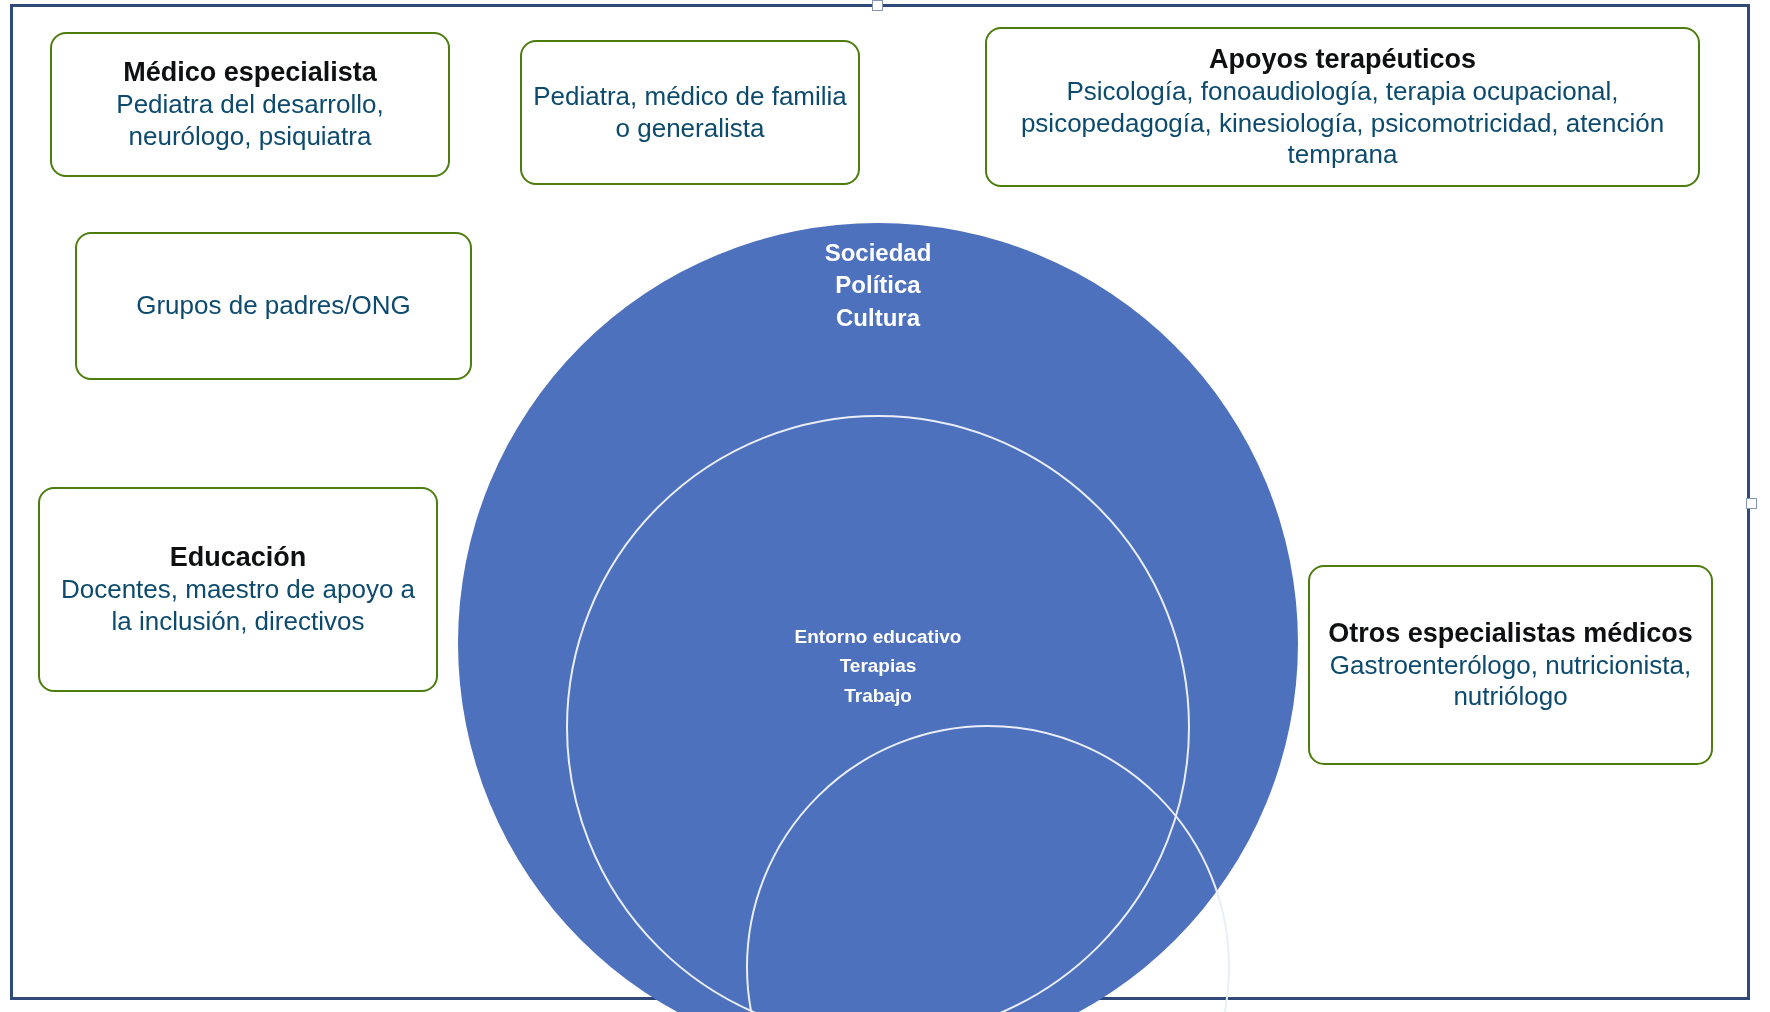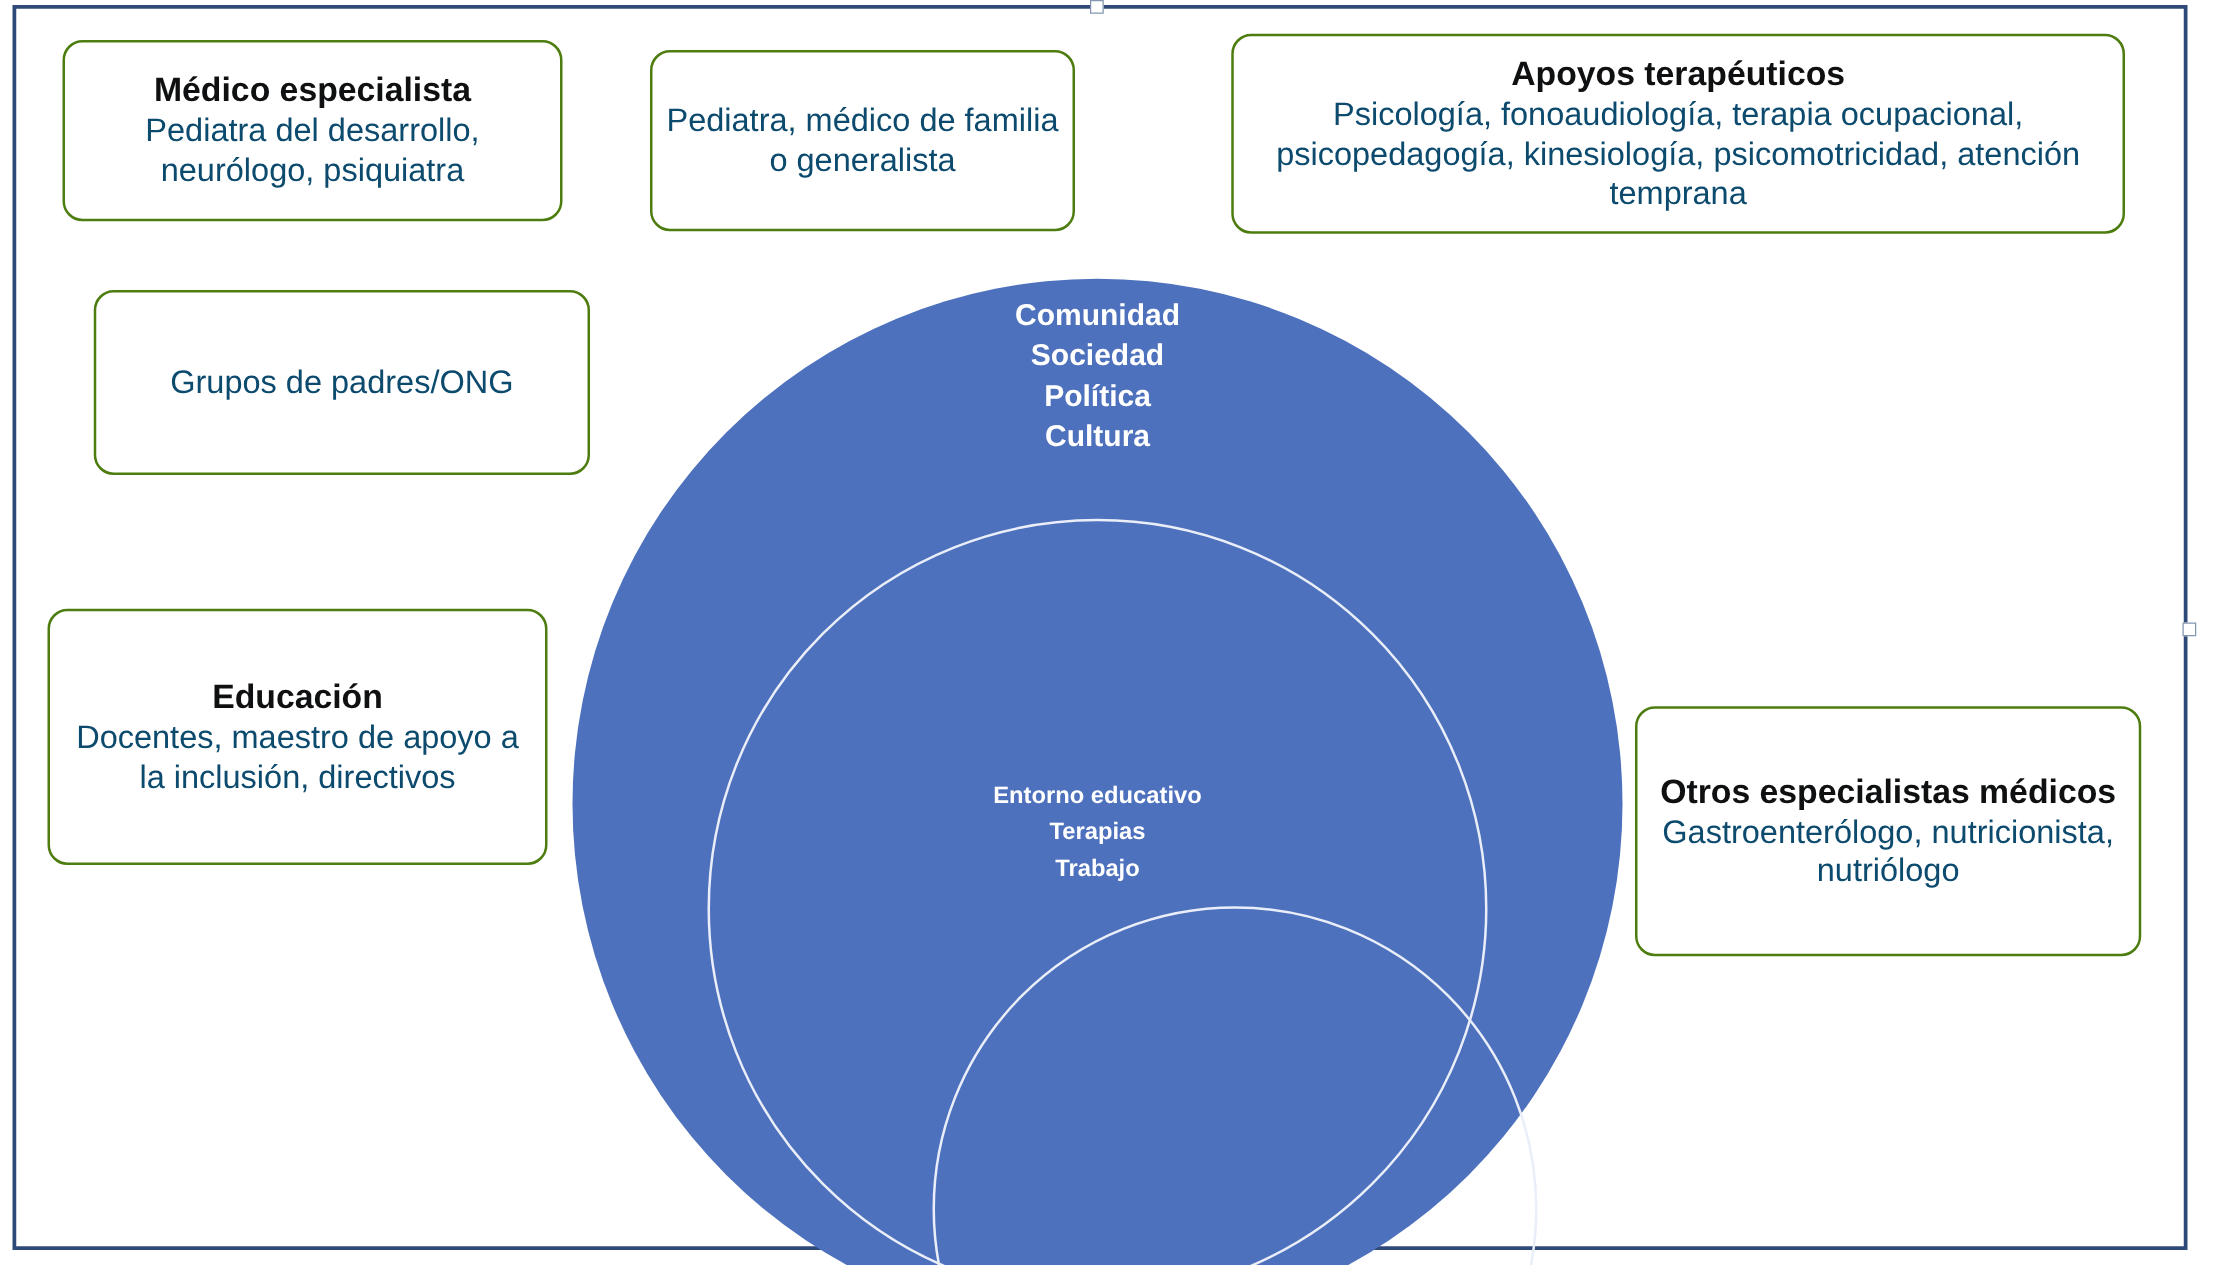--- a/index.html
+++ b/index.html
@@ -118,21 +118,20 @@
 <div id="canvas">
 
   <div class="slide-frame"></div>
   <div class="frame-handle" style="left:872px; top:0px;"></div>
   <div class="frame-handle" style="left:1746px; top:498px;"></div>
   <div class="frame-handle" style="left:872px; top:996px;"></div>
 
   <div class="circle-wrap">
     <div class="circ c-outer">
       <div class="ring-label lbl-outer">
-        <div>Comunidad</div>
         <div>Sociedad</div>
         <div>Política</div>
         <div>Cultura</div>
       </div>
       <div class="circ c-r2">
         <div class="ring-label lbl-r2">
           <div>Entorno educativo</div>
           <div>Terapias</div>
           <div>Trabajo</div>
         </div>

